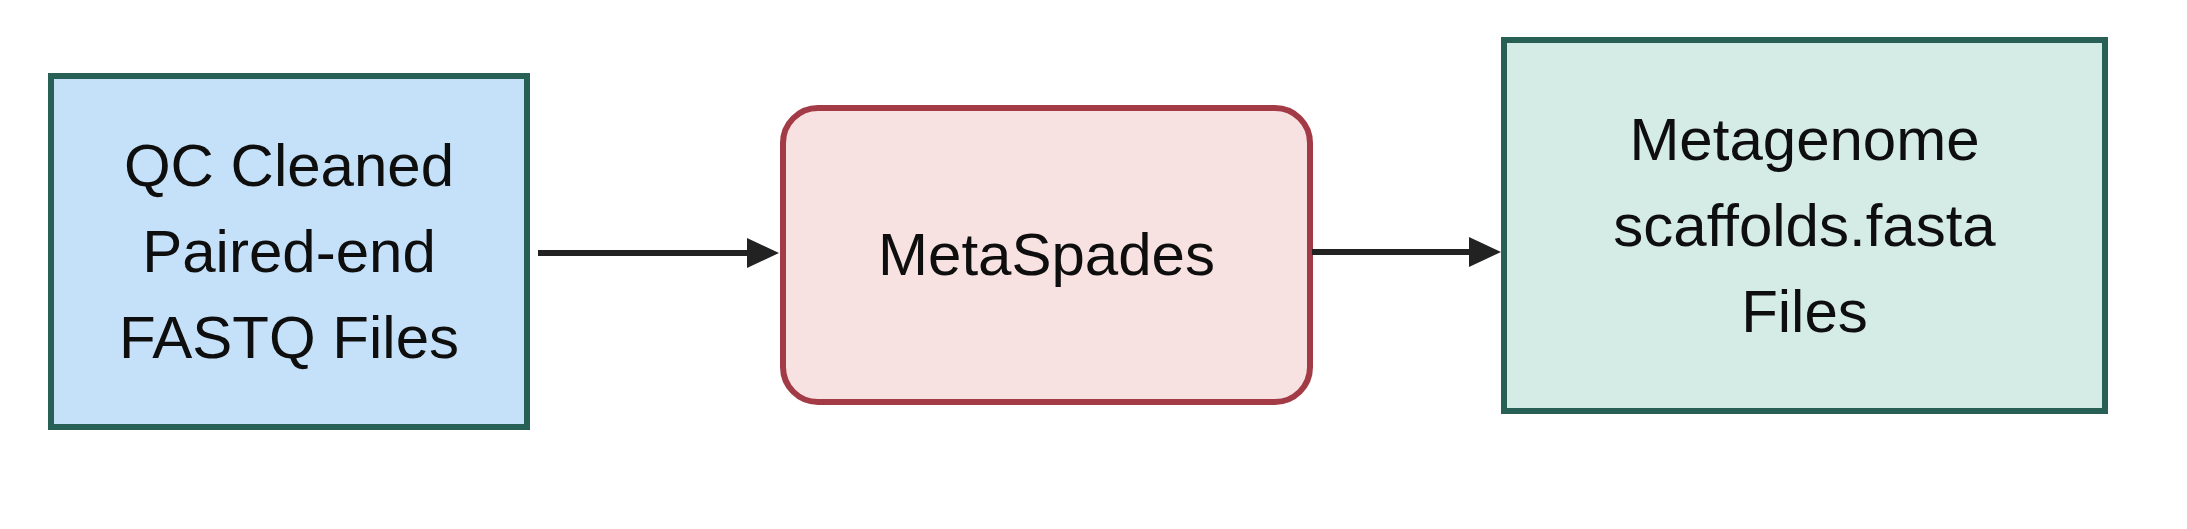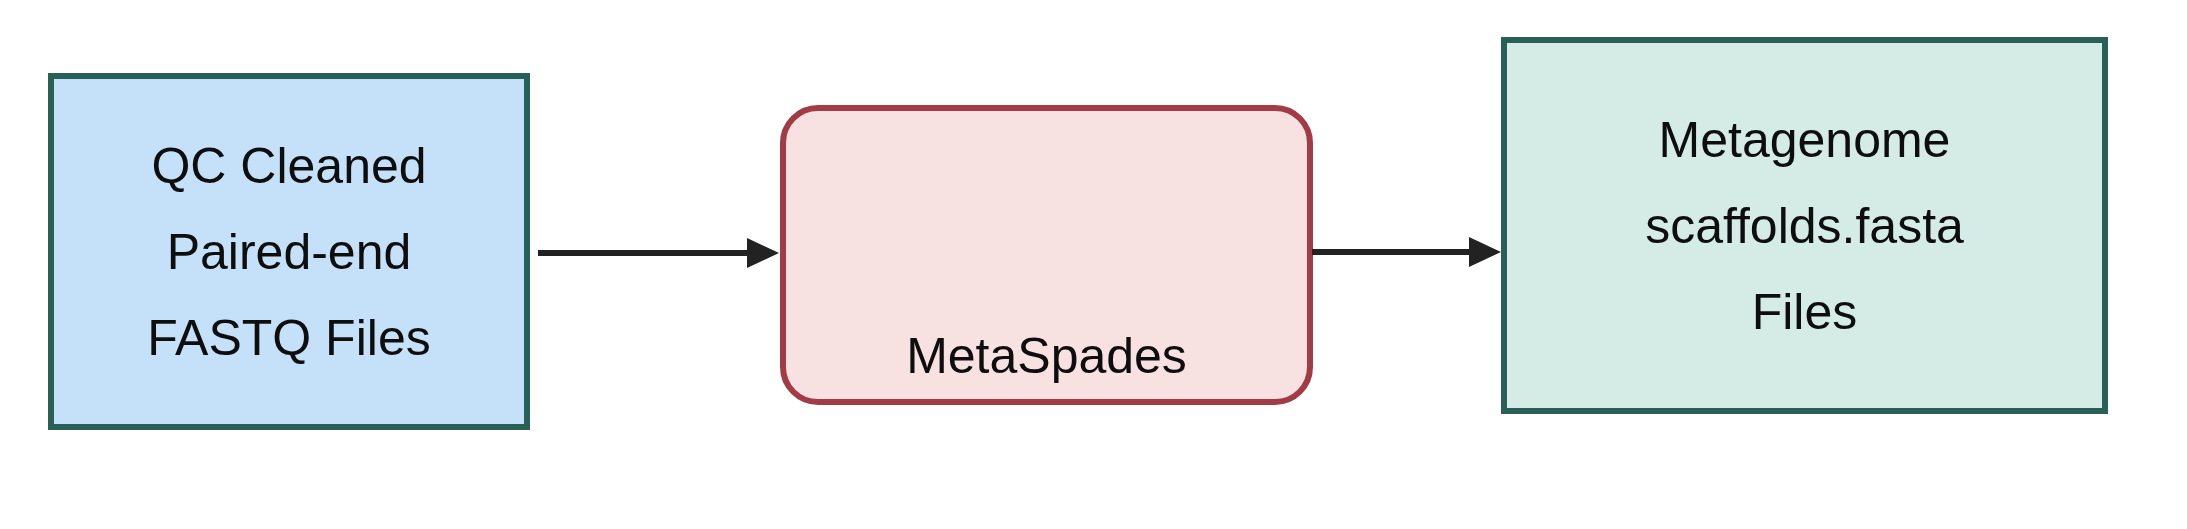--- a/index.html
+++ b/index.html
@@ -18,42 +18,41 @@
   .node {
     position: absolute;
     box-sizing: border-box;
     display: flex;
     align-items: center;
     justify-content: center;
     text-align: center;
   }
   .node .label {
     white-space: pre-line;
-    font-size: 50px;
+    font-size: 60px;
     line-height: 86px;
     color: #0e0e0e;
     letter-spacing: 0px;
   }
   .node-input {
     left: 48px;
     top: 73px;
     width: 482px;
     height: 357px;
     border-width: 6px;
     border-style: solid;
   }
   .node-process {
     left: 780px;
     top: 105px;
     width: 533px;
     height: 300px;
     border-width: 6px;
     border-style: solid;
     border-radius: 38px;
-    align-items: flex-end;
   }
   .node-output {
     left: 1501px;
     top: 37px;
     width: 607px;
     height: 377px;
     border-width: 6px;
     border-style: solid;
   }
   .arrow {

